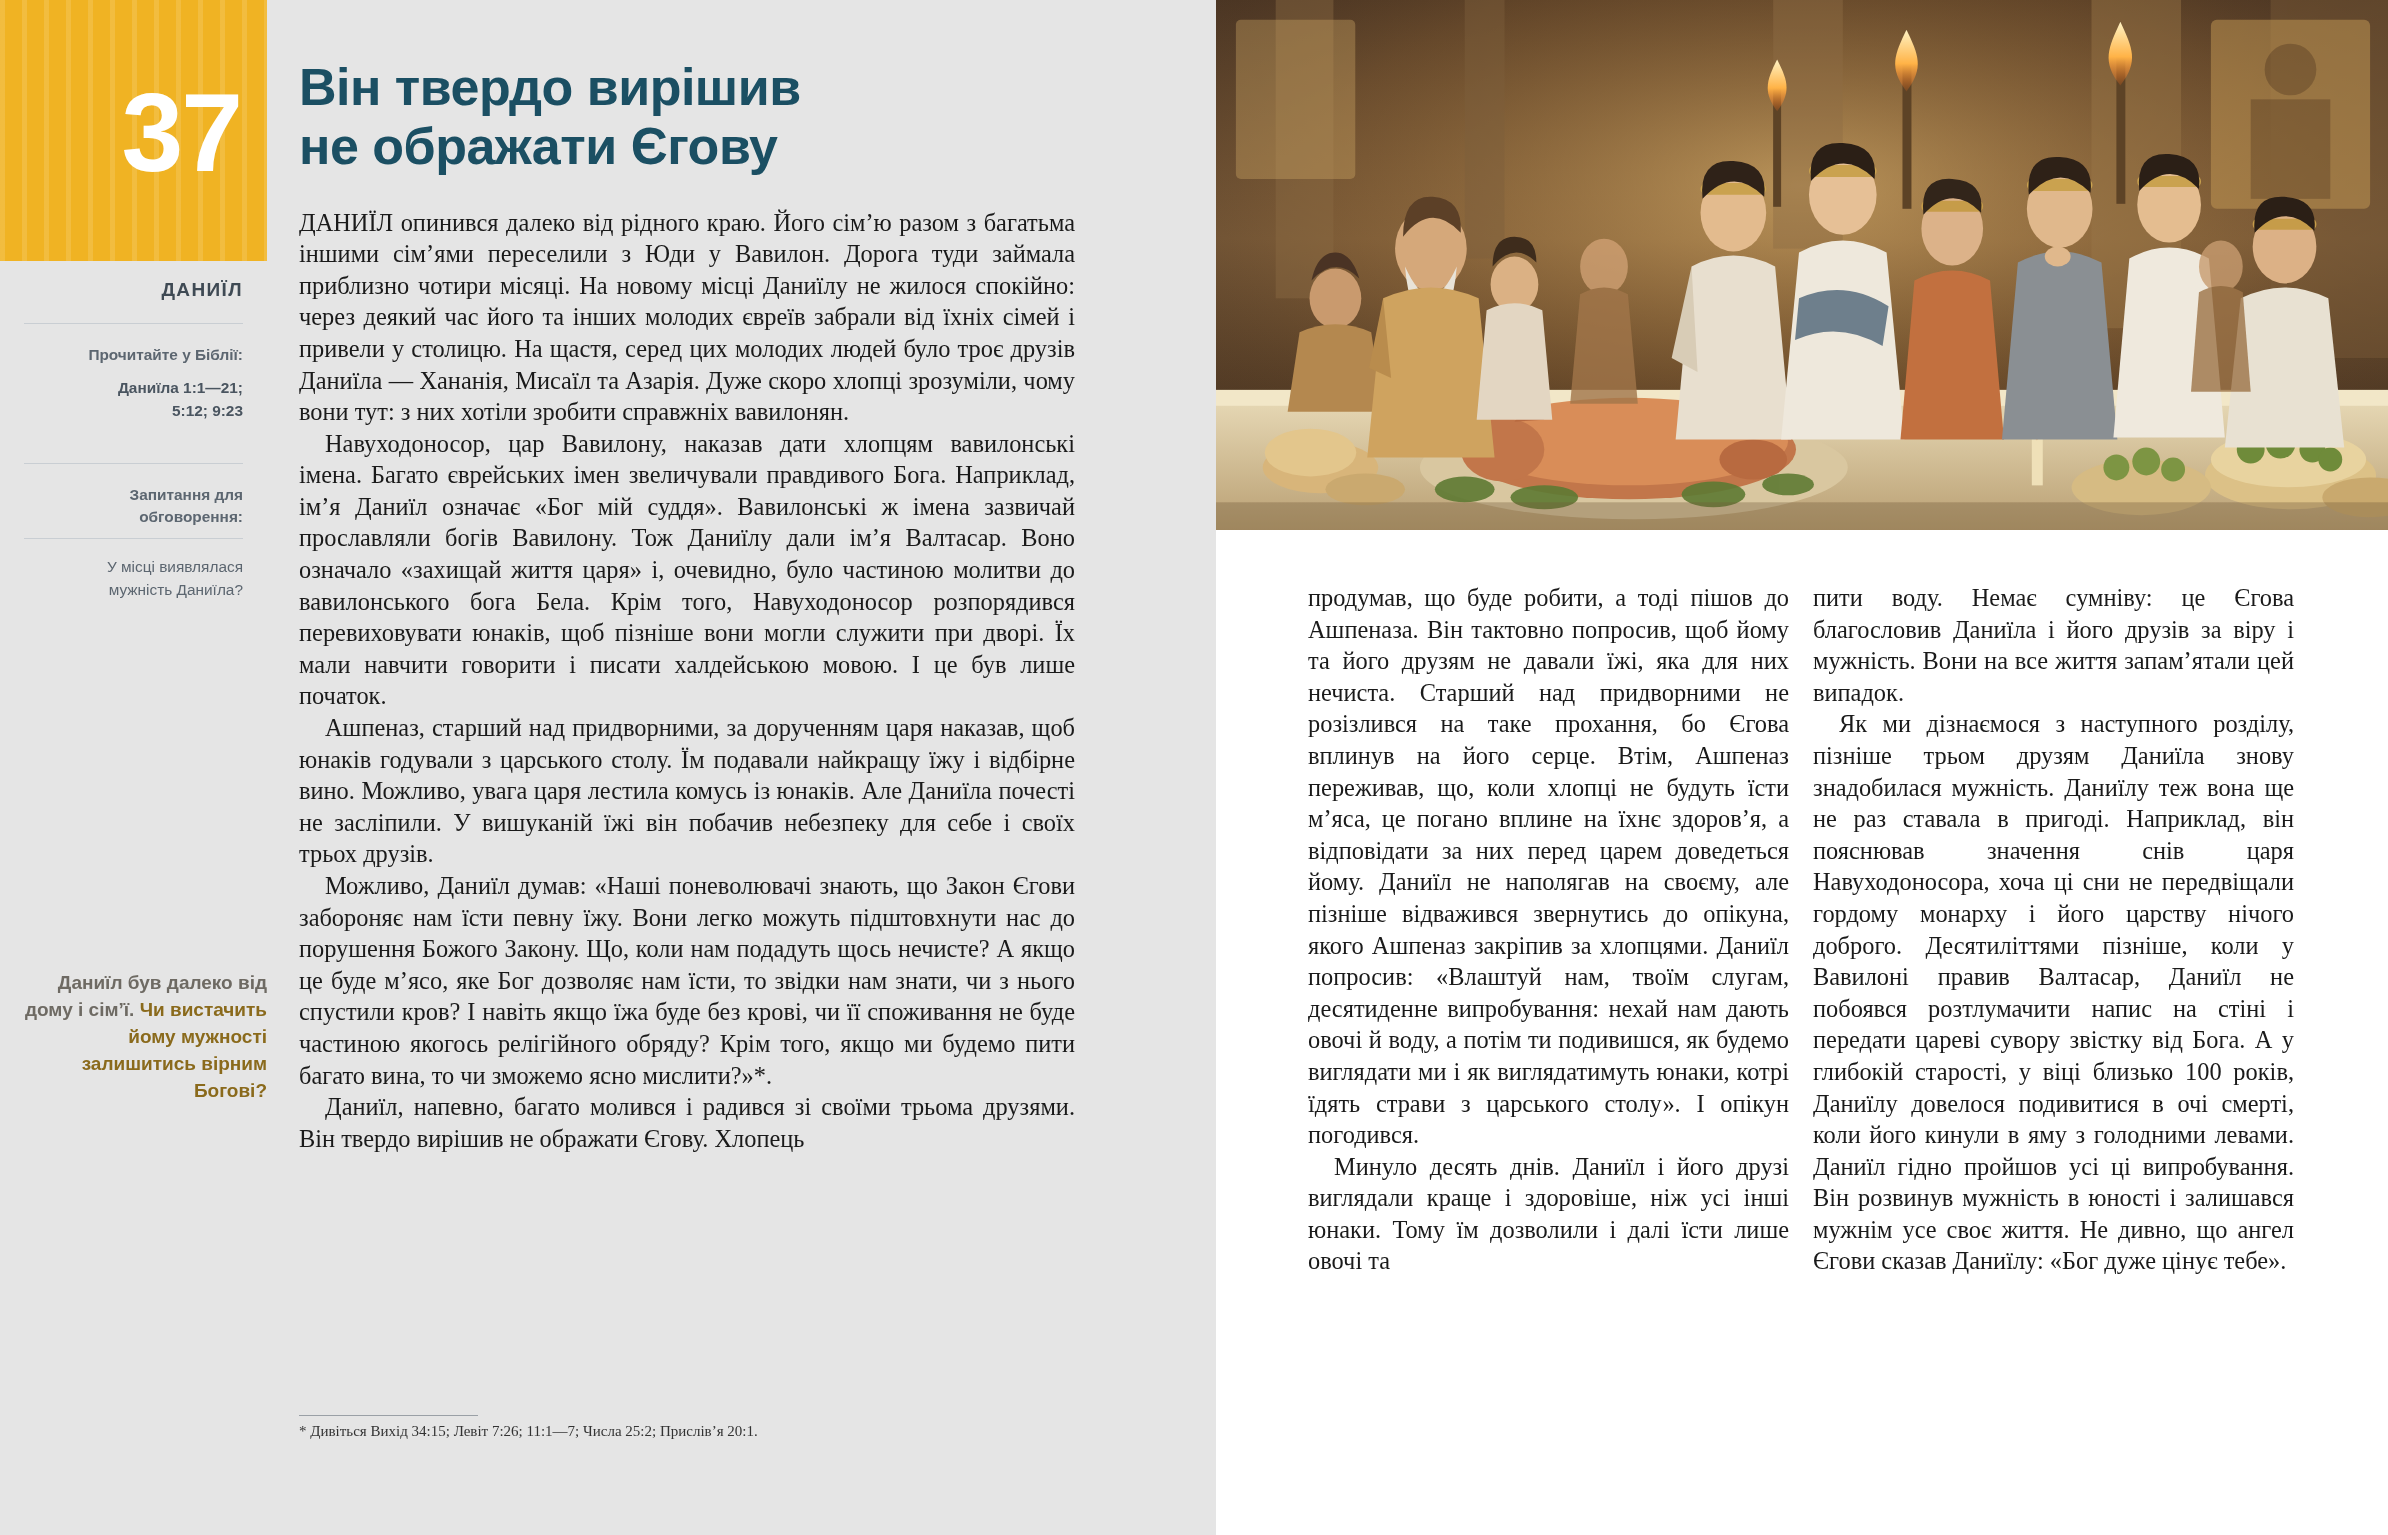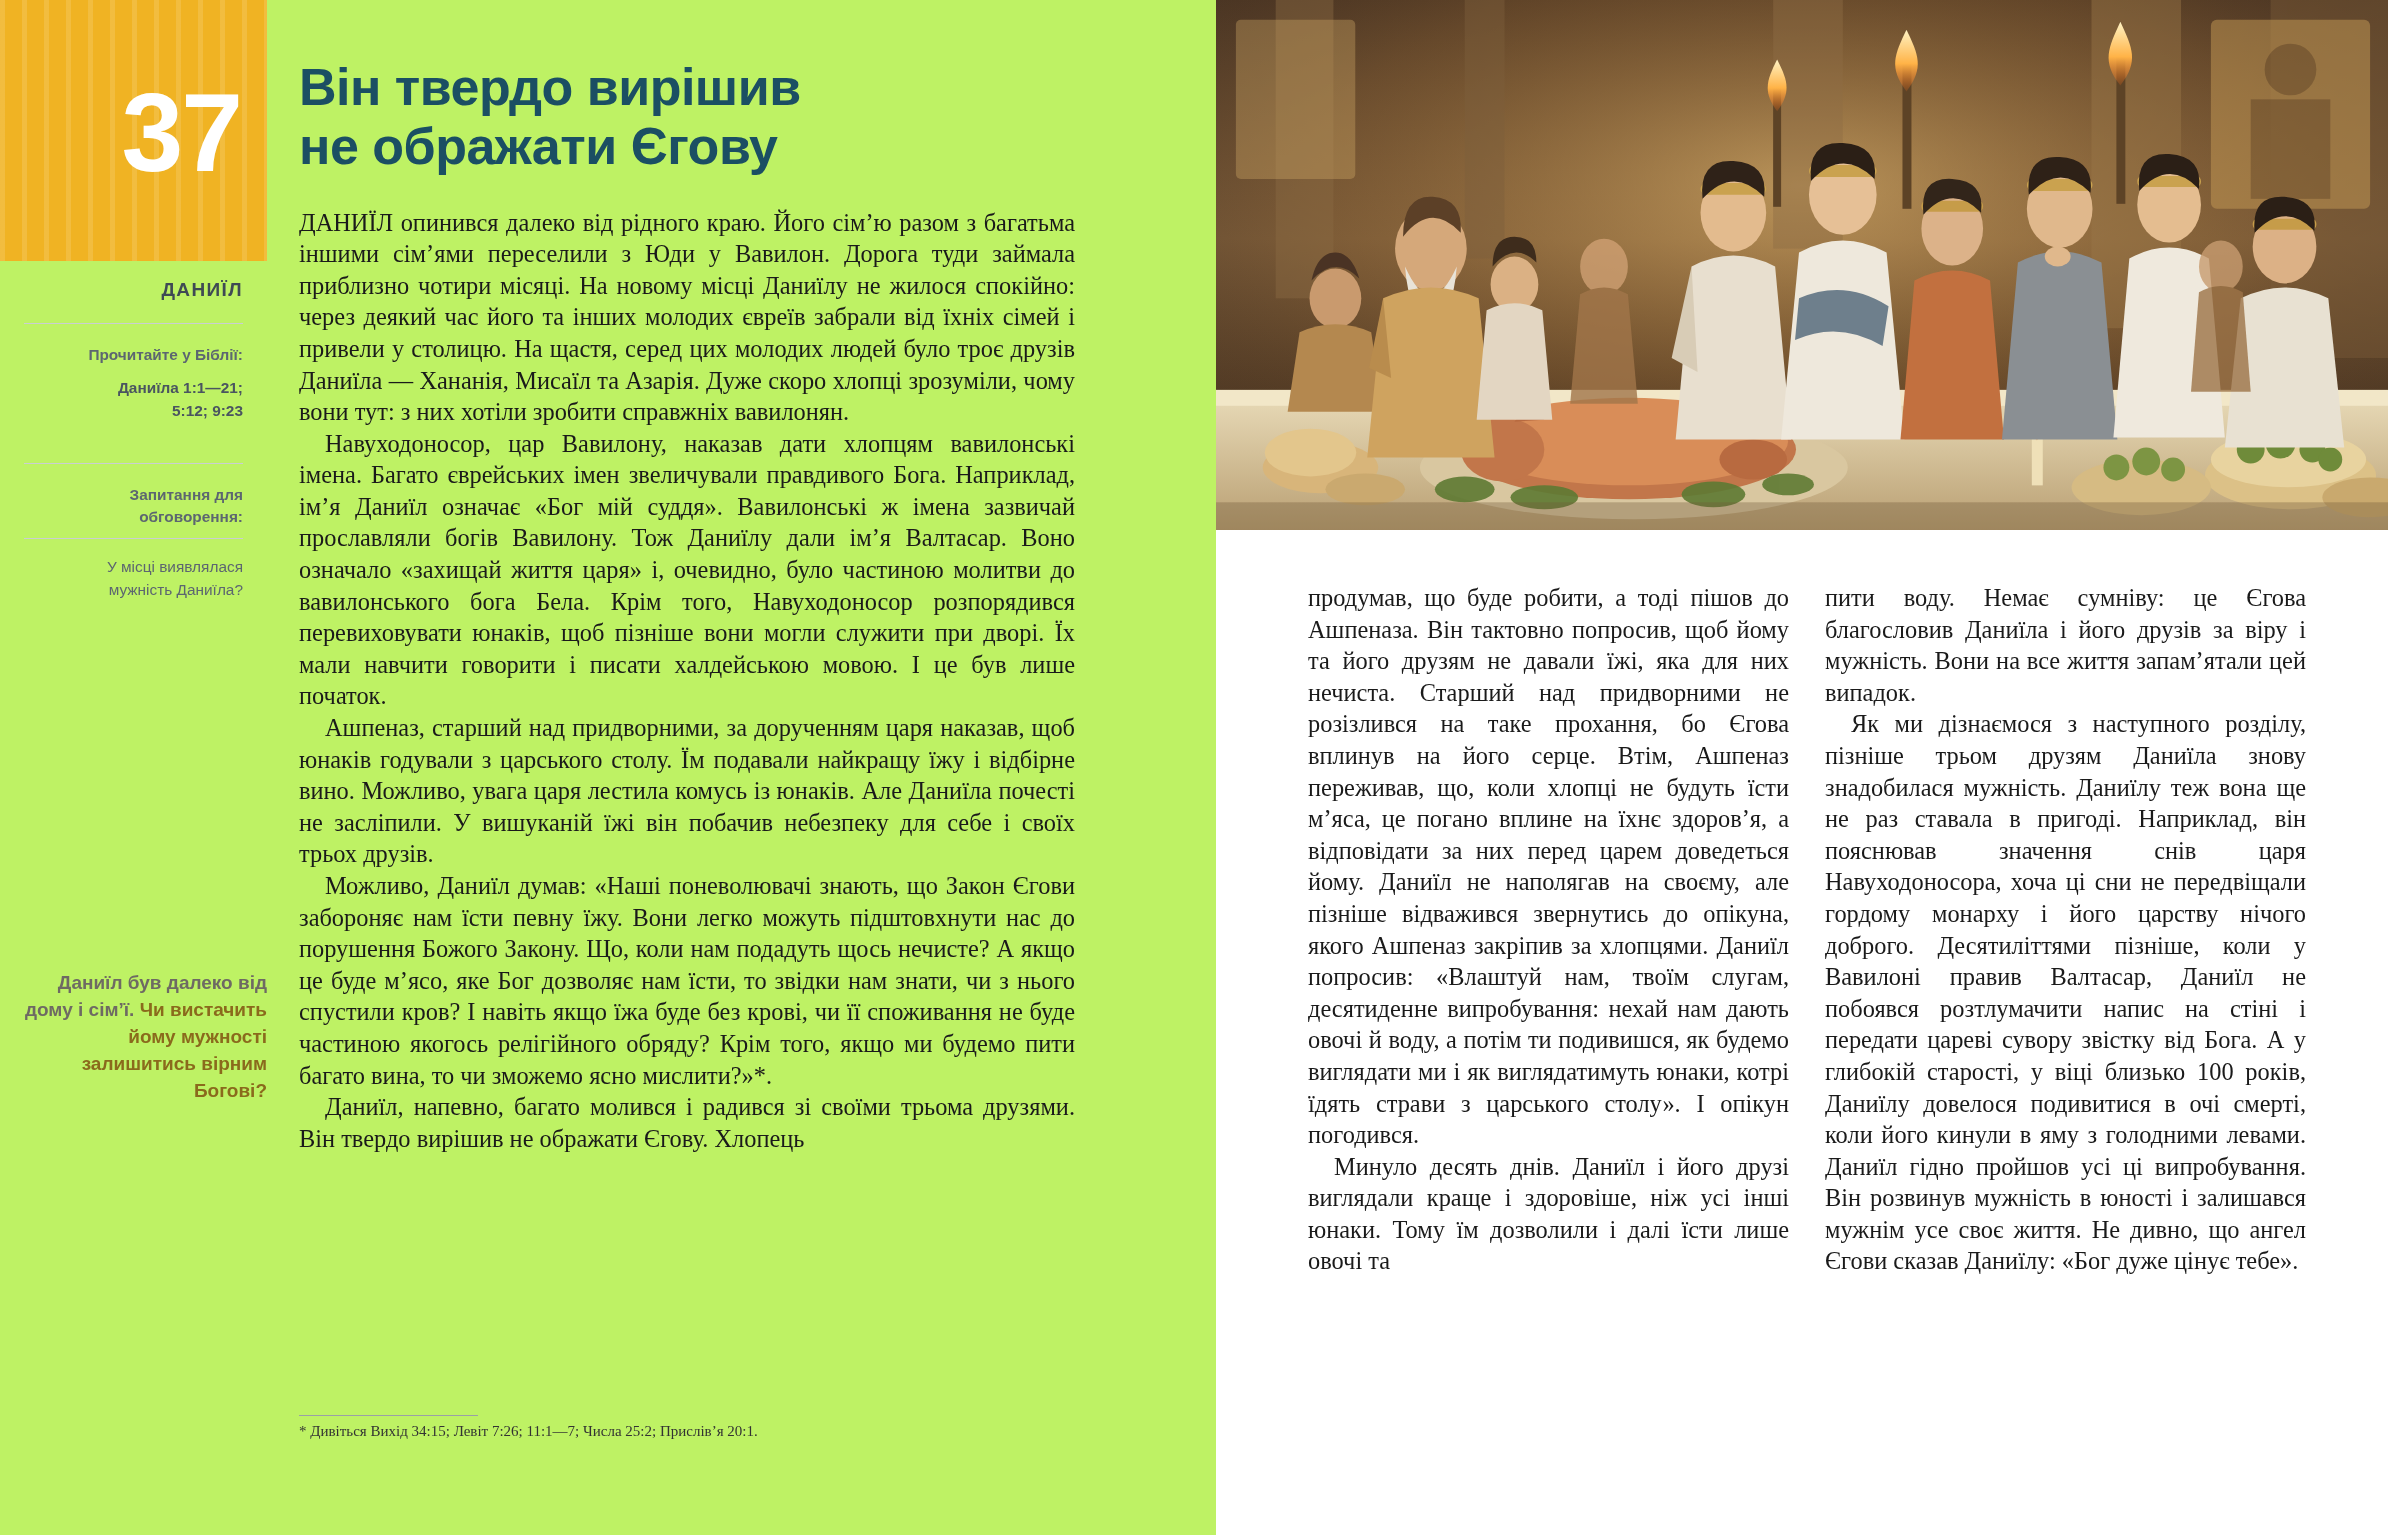--- a/index.html
+++ b/index.html
@@ -12,21 +12,21 @@
     color: #1a1a1a;
     overflow: hidden;
     position: relative;
   }
 
   
   .left-page {
     position: absolute;
     left: 0; top: 0;
     width: 1216px; height: 1535px;
-    background: #bef264;
+    background: #e5e5e5;
   }
 
   
   .chapter-badge {
     position: absolute;
     left: 0; top: 0;
     width: 267px; height: 261px;
     background: #f0b323;
     overflow: hidden;
   }
@@ -164,21 +164,21 @@
     background: #2a1b12;
   }
   .illustration svg { display: block; width: 100%; height: 100%; }
 
   .right-cols {
     position: absolute;
     left: 92px;
     top: 582px;
     width: 1005px;
     display: flex;
-    gap: 36px;
+    gap: 24px;
   }
   .right-cols .col {
     width: 481px;
     font-size: 24.4px;
     line-height: 1.295;
     text-align: justify;
     hyphens: auto;
   }
   .right-cols .col p { margin: 0; }
   .right-cols .col p + p { text-indent: 26px; }

